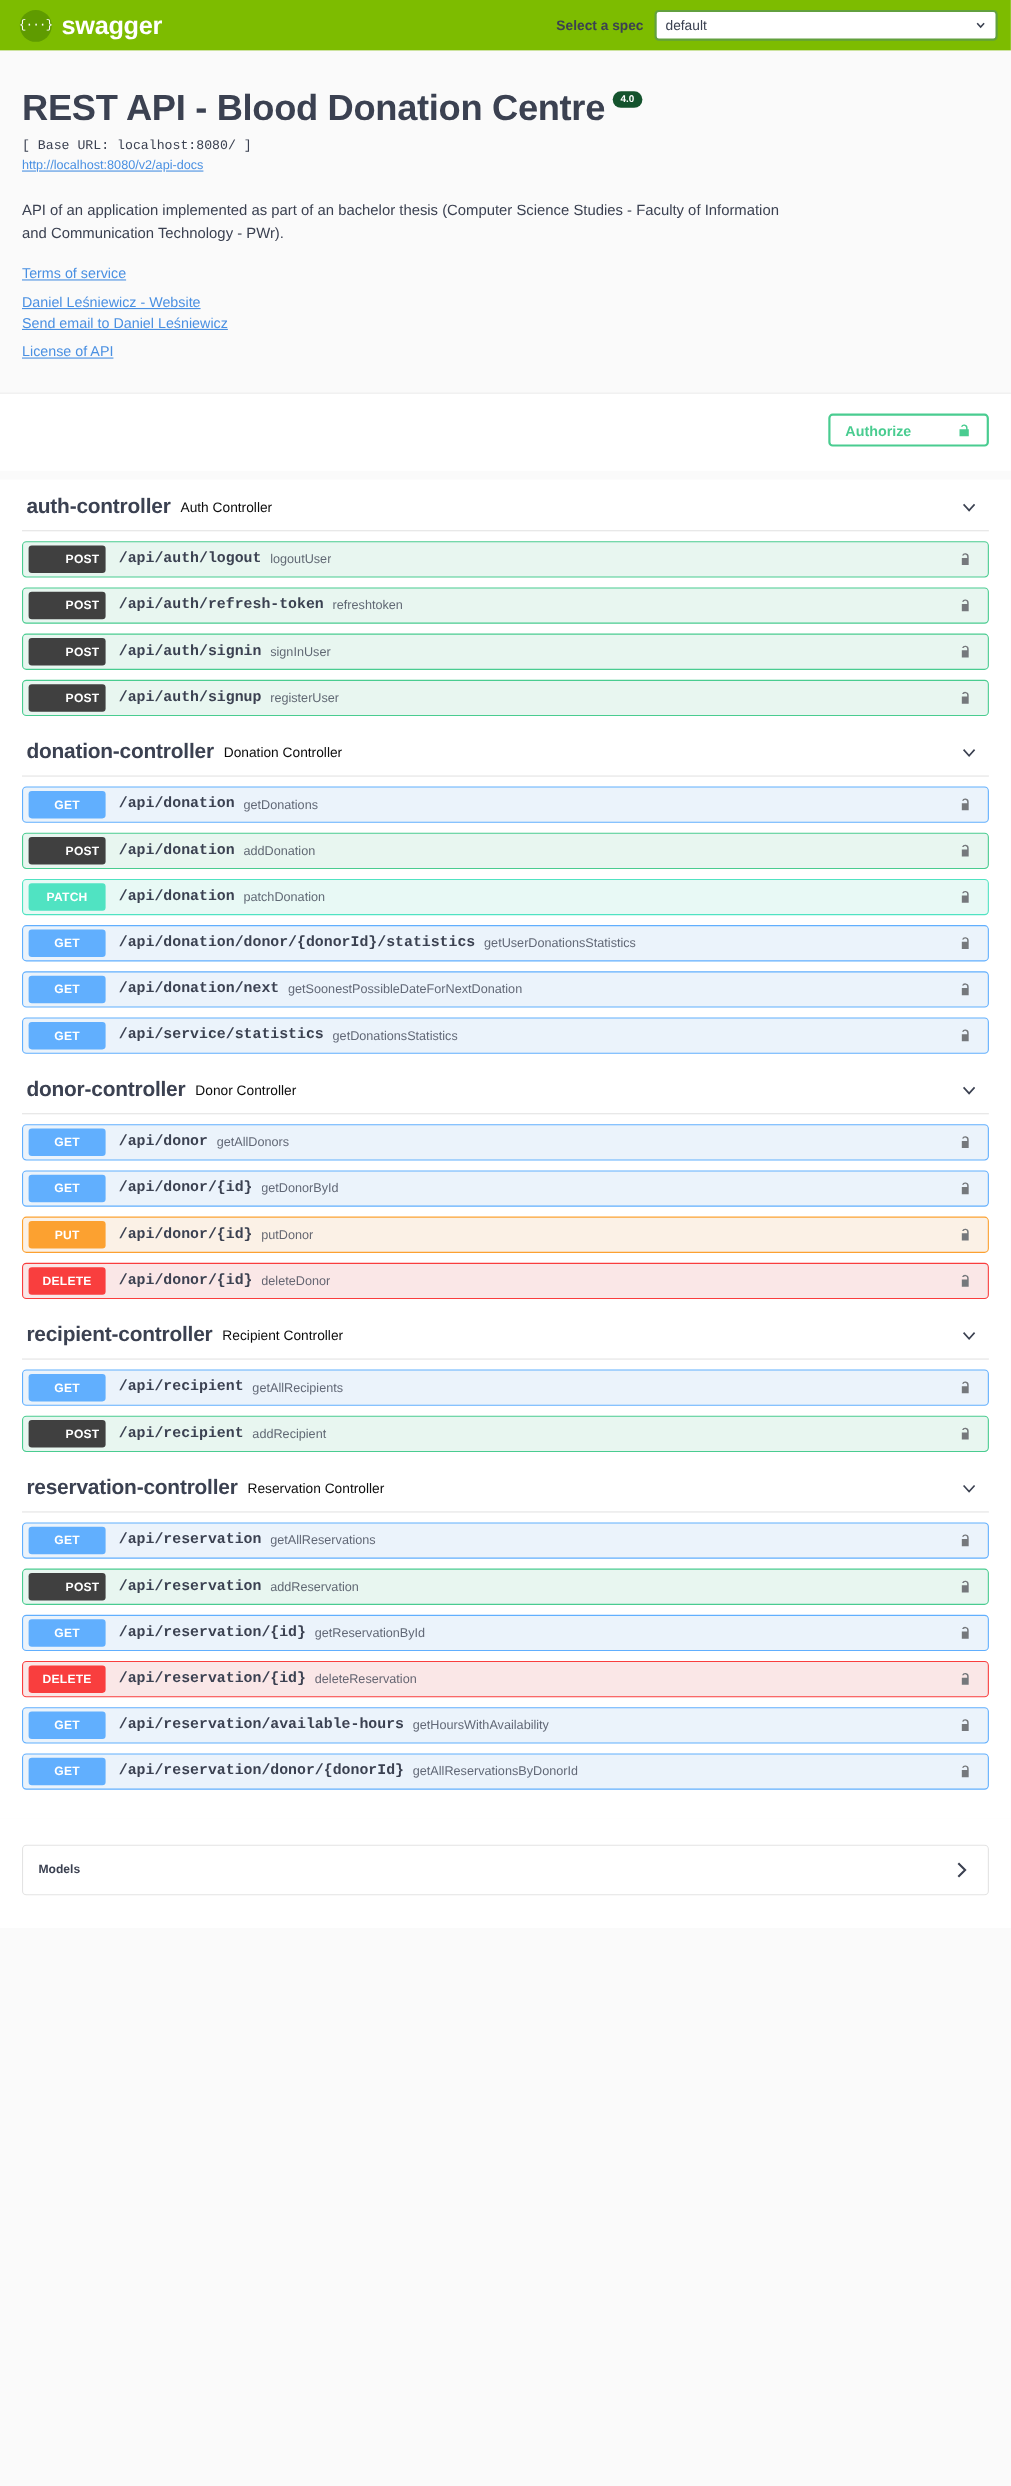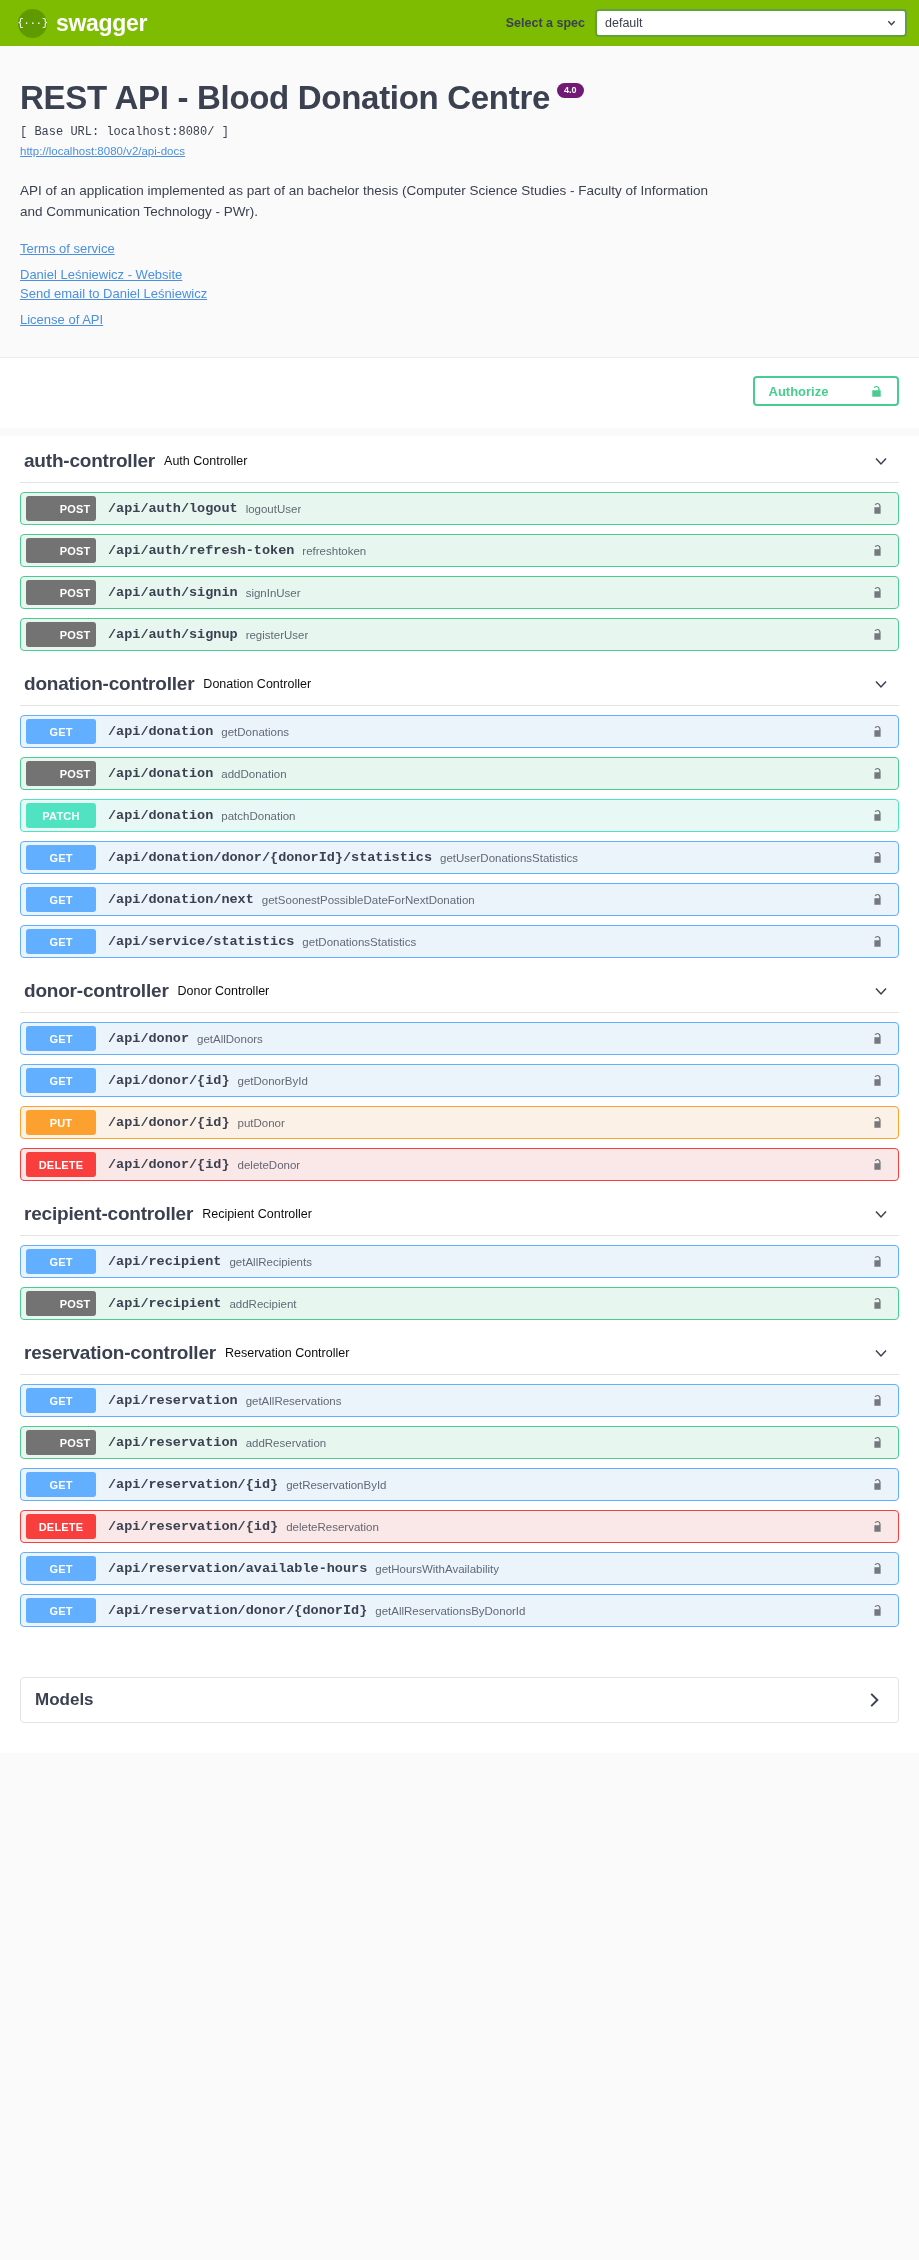--- a/index.html
+++ b/index.html
@@ -89,21 +89,21 @@
   }
   .api-title {
     font-size: 33px;
     font-weight: bold;
     color: #3b4151;
     letter-spacing: -0.3px;
     line-height: 1.1;
     margin: 0;
   }
   .version-badge {
-    background: #701a75;
+    background: #14532d;
     color: #ffffff;
     font-size: 9px;
     font-weight: bold;
     padding: 3px 7px;
     border-radius: 57px;
     margin-top: 3px;
     line-height: 1;
   }
   .base-url {
     font-family: "Liberation Mono", monospace;
@@ -236,21 +236,21 @@
   }
   .op-lock {
     margin-left: auto;
     flex: 0 0 auto;
     width: 14px; height: 16px;
     display: flex; align-items: center;
   }
 
   
   .m-get    { background: #61affe; }
-  .m-post   { background: #737373; padding-left: 28px; }
+  .m-post   { background: #404040; padding-left: 28px; }
   .m-put    { background: #fca130; }
   .m-delete { background: #f93e3e; }
   .m-patch  { background: #50e3c2; }
 
   .r-get    { background: #ebf3fb; border-color: #61affe; }
   .r-post   { background: #e8f6f0; border-color: #49cc90; }
   .r-put    { background: #fbf1e6; border-color: #fca130; }
   .r-delete { background: #fae7e7; border-color: #f93e3e; }
   .r-patch  { background: #e8f9f5; border-color: #50e3c2; }
 
@@ -260,21 +260,21 @@
     border: 1px solid #e3e3e3;
     border-radius: 4px;
     height: 46px;
     display: flex;
     align-items: center;
     padding: 0 16px 0 14px;
     cursor: pointer;
     background: #ffffff;
   }
   .models-title {
-    font-size: 17px;
+    font-size: 11px;
     font-weight: bold;
     color: #3b4151;
   }
   .models-arrow {
     margin-left: auto;
     width: 16px; height: 18px;
     color: #3b4151;
   }
 </style>
 </head>

